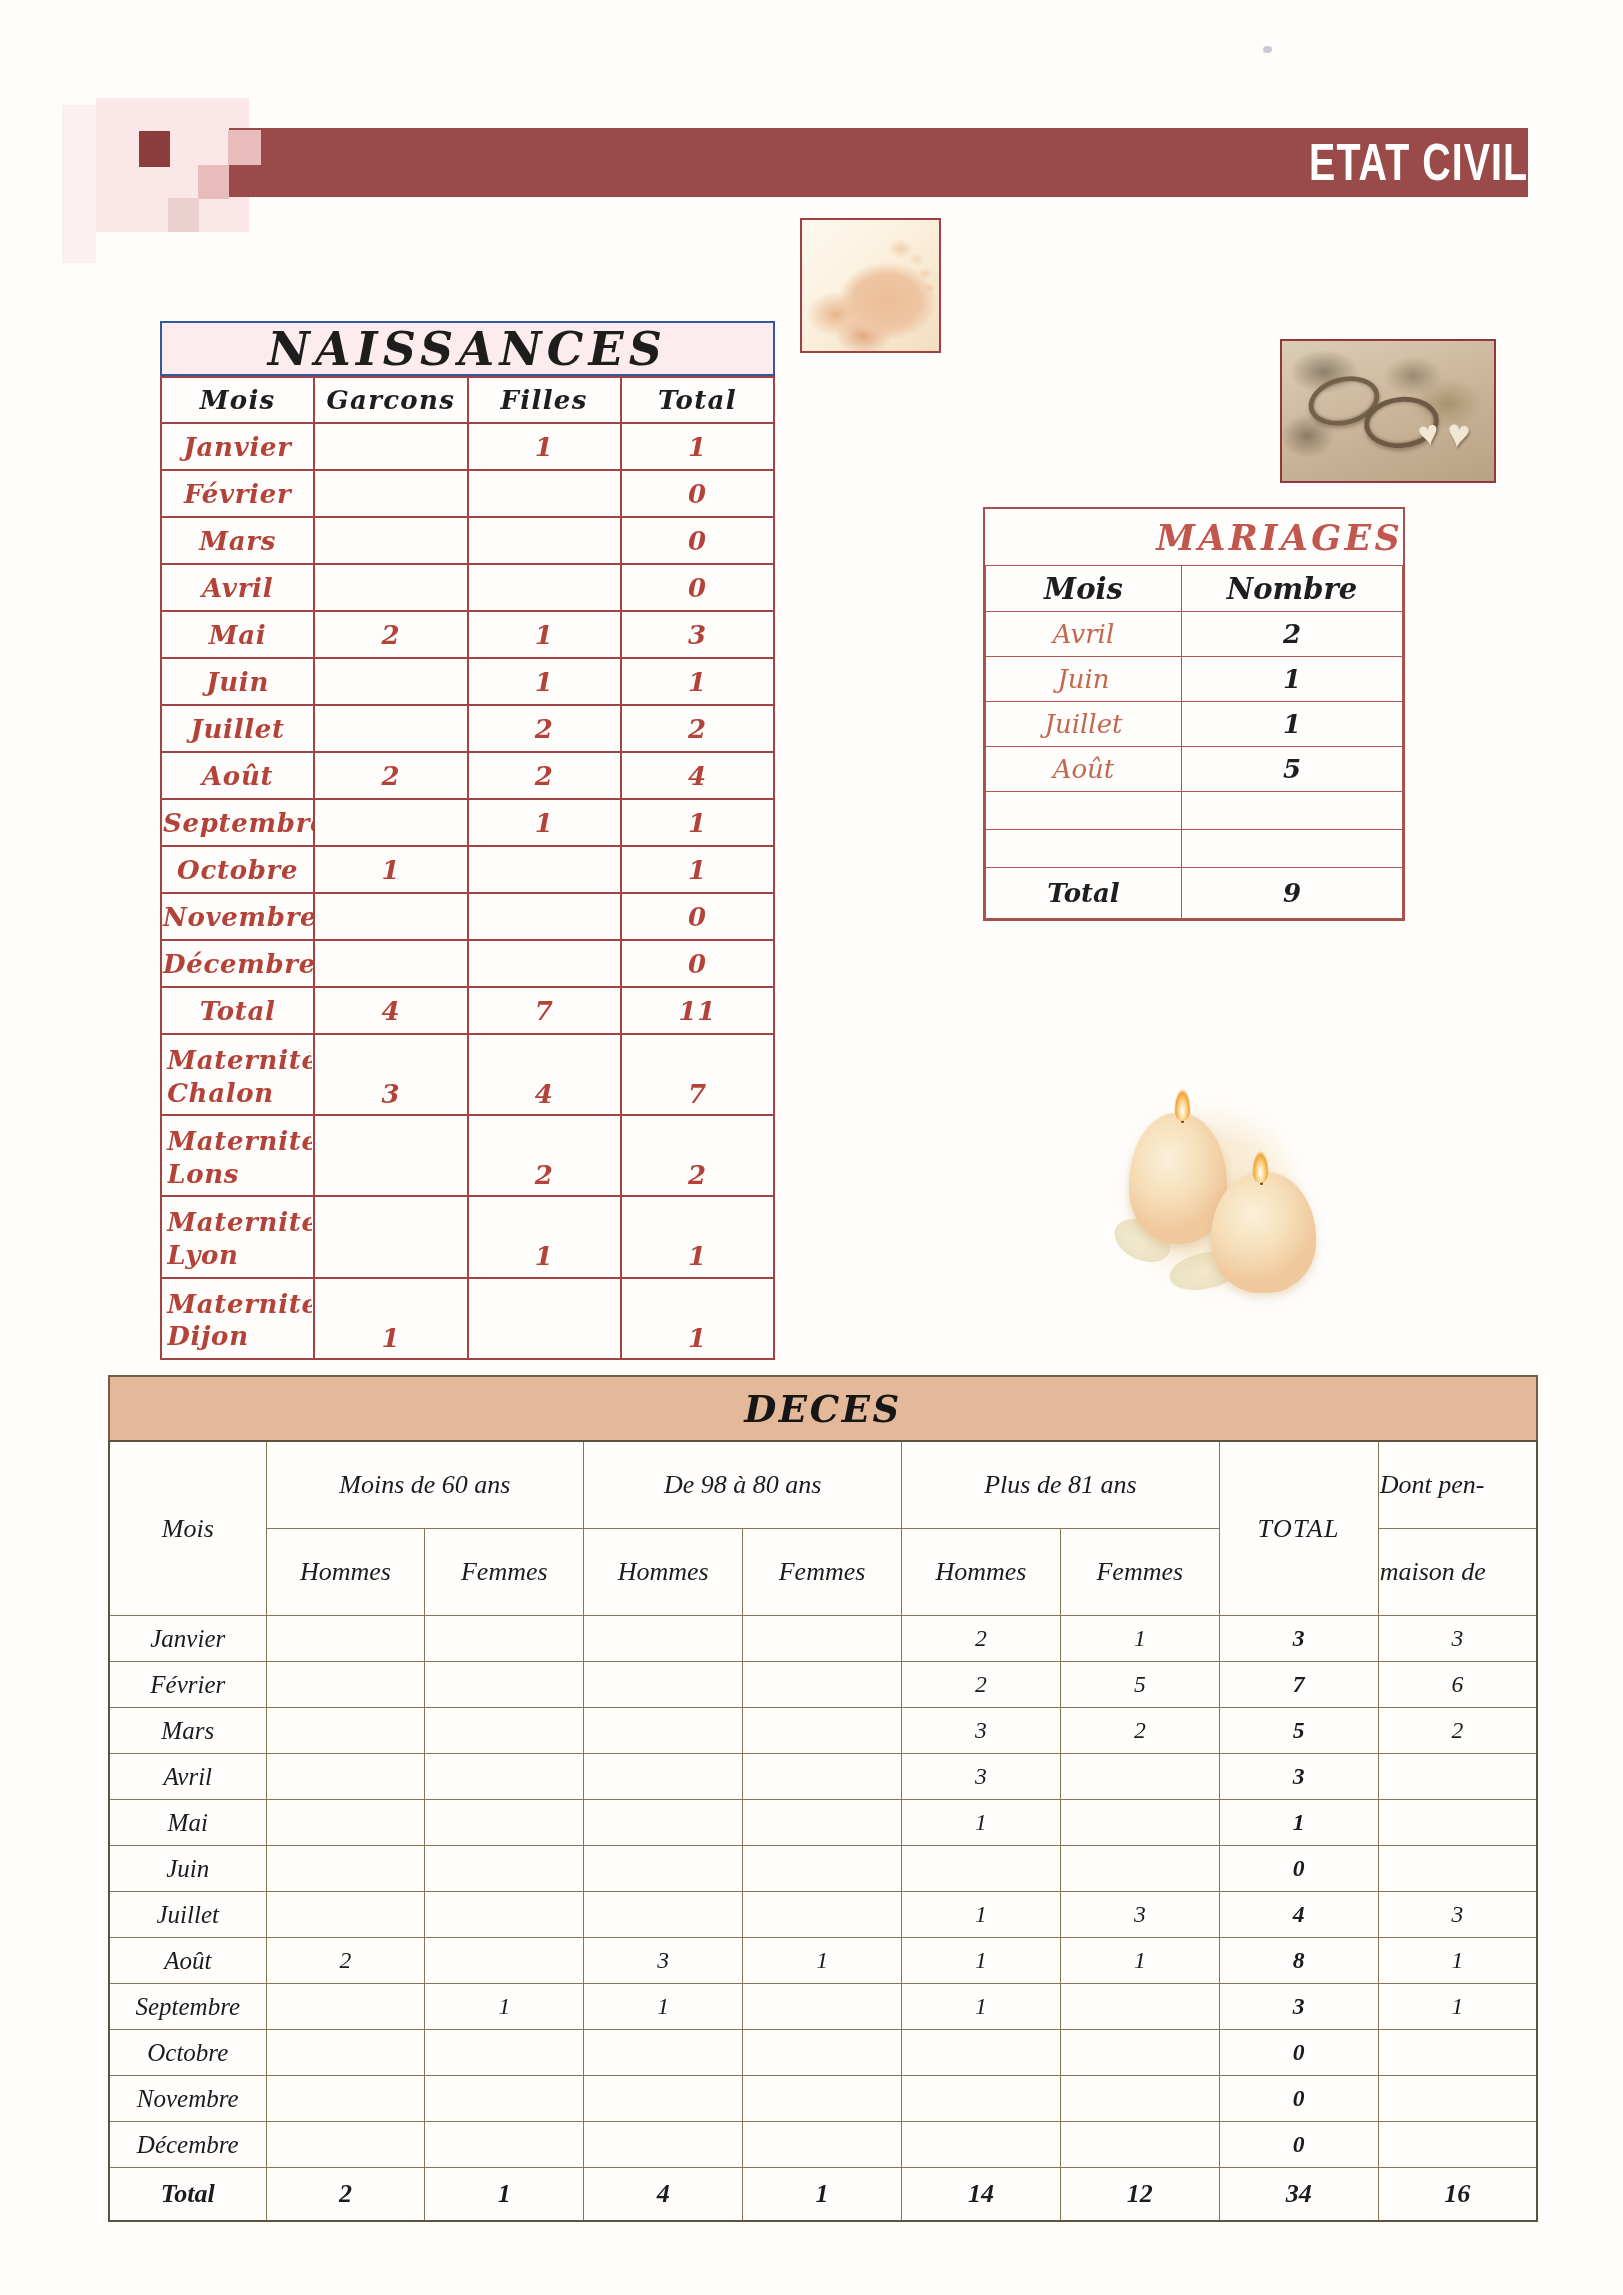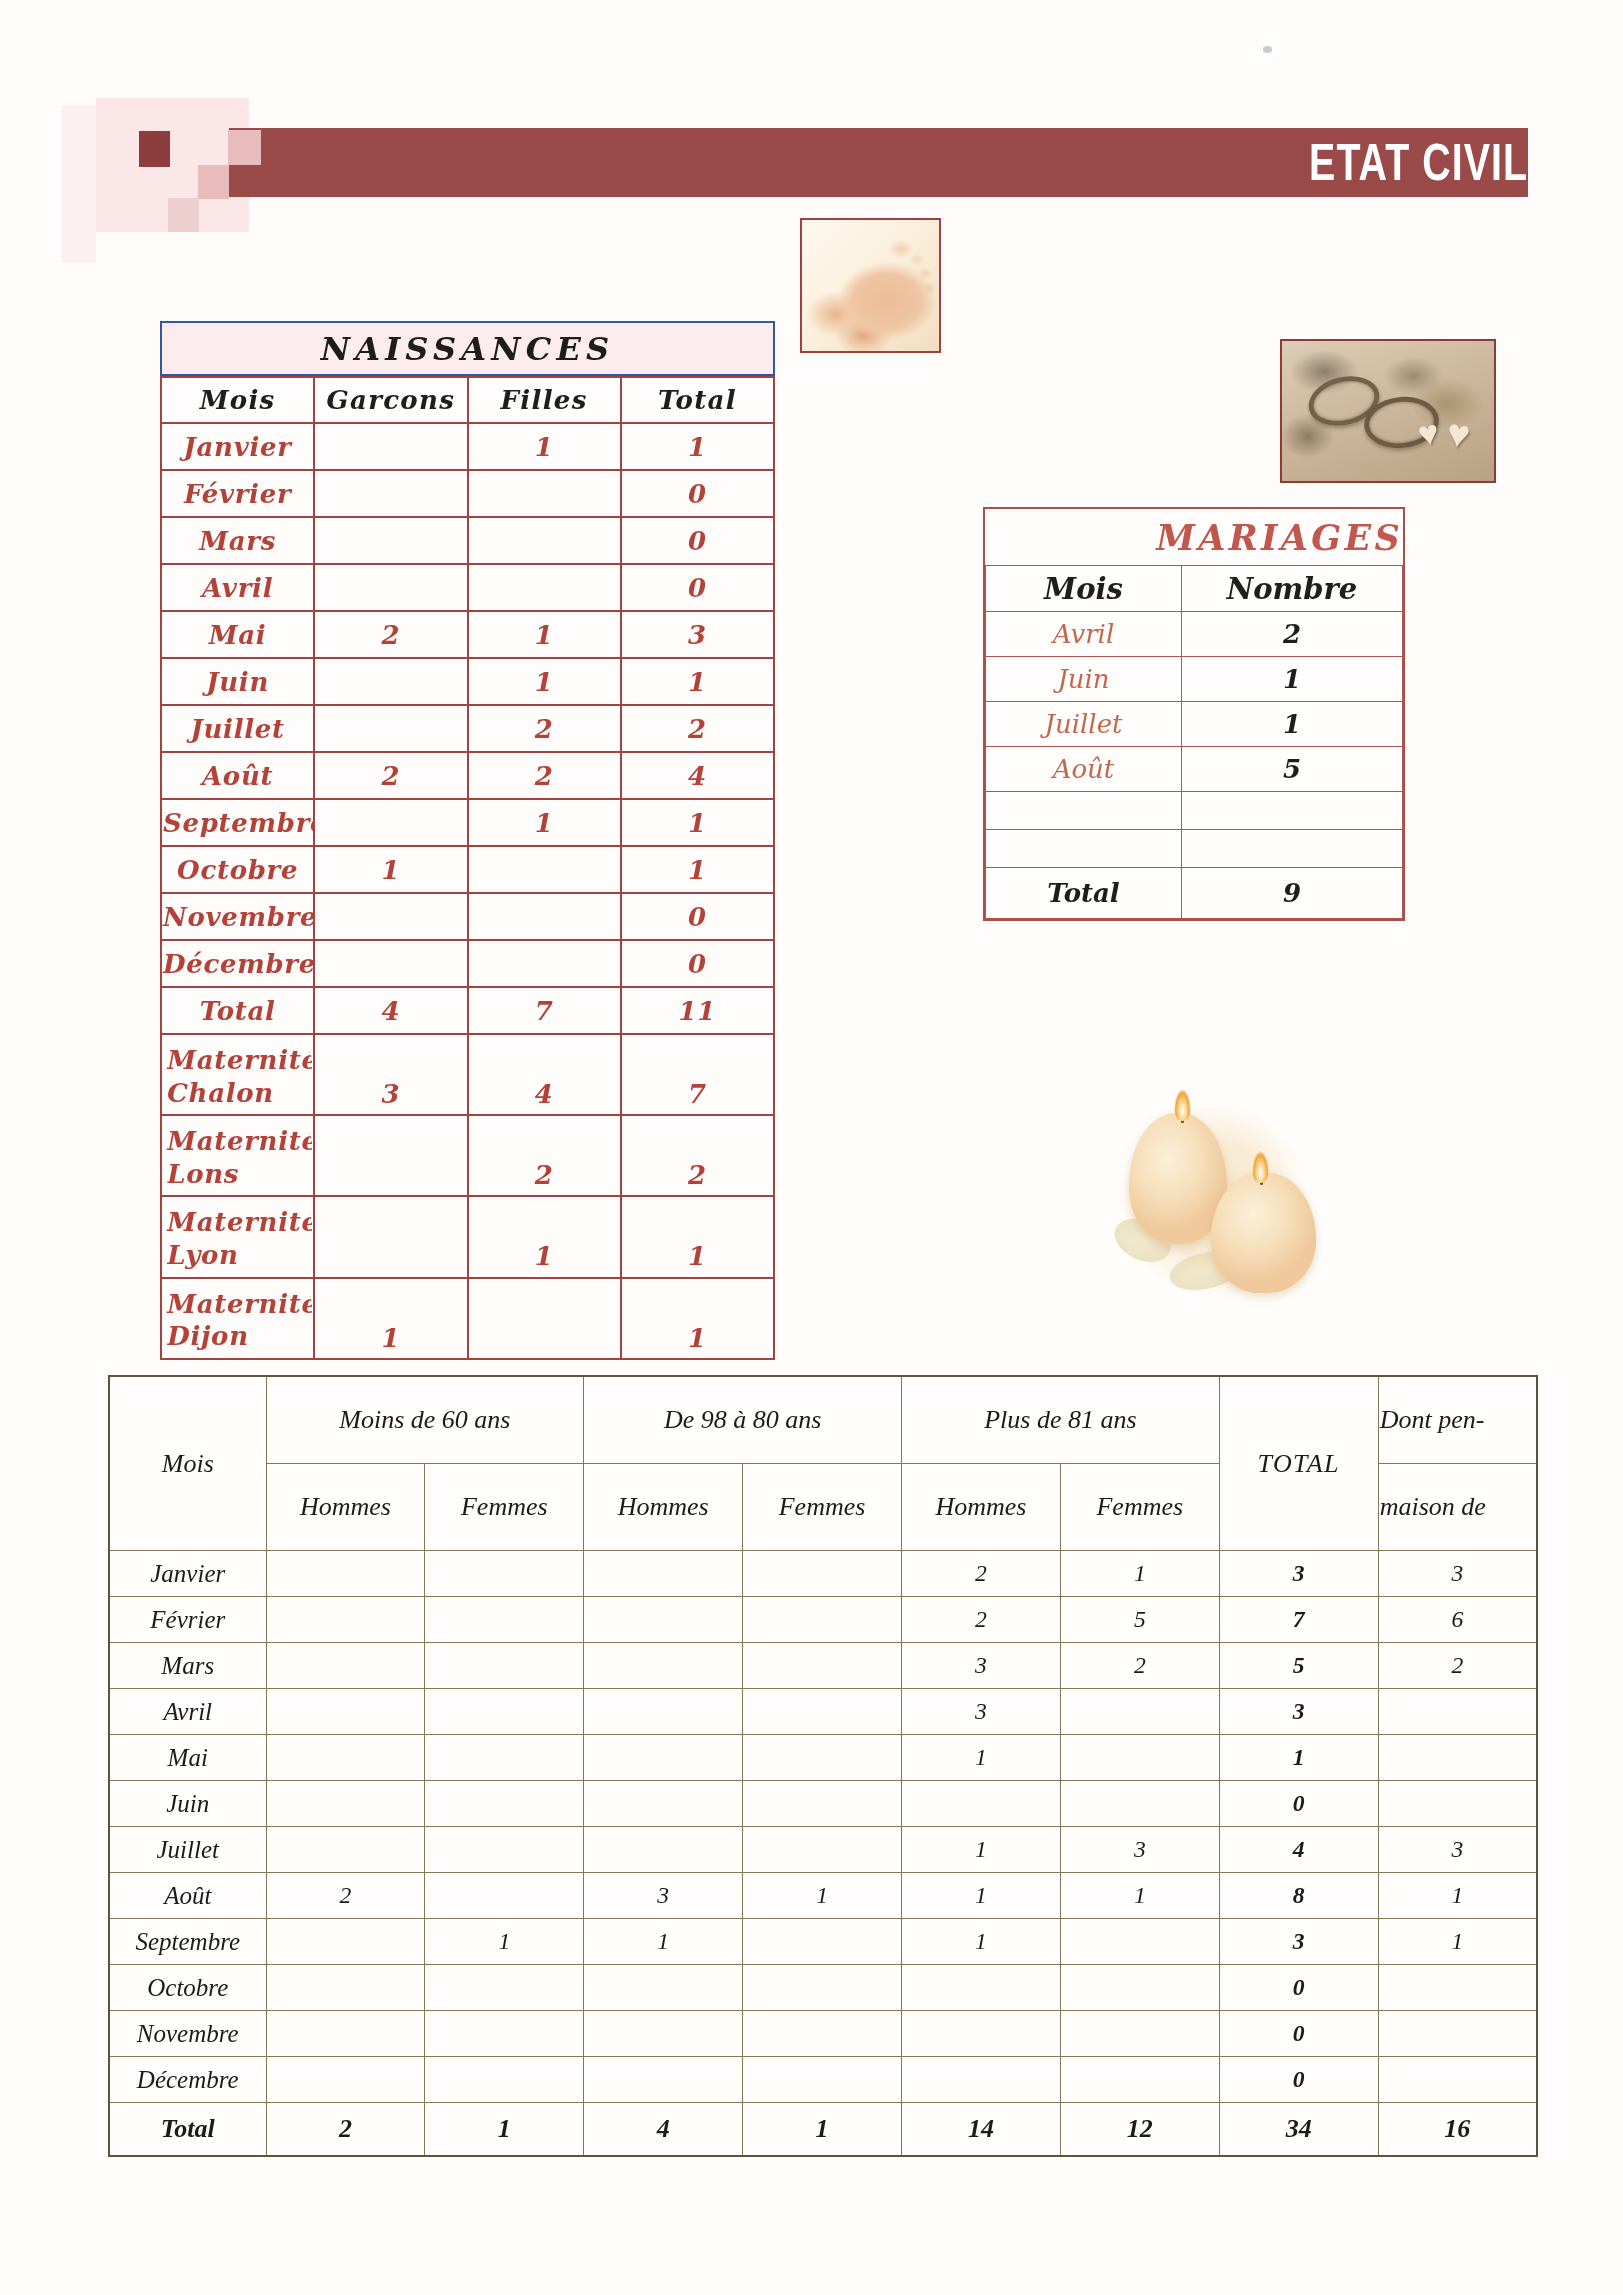--- a/index.html
+++ b/index.html
@@ -63,21 +63,21 @@
   .wick-1{left:91px;top:60px;}
   .wick-2{left:170px;top:122px;}
   .petal{position:absolute;border-radius:50%;background:radial-gradient(#eee3c0,#dfd3a8);opacity:.7;}
   .petal-1{left:23px;top:164px;width:59px;height:39px;transform:rotate(25deg);}
   .petal-2{left:79px;top:196px;width:72px;height:36px;transform:rotate(-12deg);}
 
   
   .n-wrap{position:absolute;left:160px;top:321px;width:615px;}
   .n-band{height:55px;background:#fcecee;border:2.6px solid #33589b;box-sizing:border-box;
           display:flex;align-items:center;justify-content:center;}
-  .n-band span{font-family:"DejaVu Serif",serif;font-style:italic;font-weight:bold;font-size:32px;
+  .n-band span{font-family:"DejaVu Serif",serif;font-style:italic;font-weight:bold;font-size:46px;
           letter-spacing:5.2px;color:#1d1d1d;text-align:center;}
   table.n-table{border-collapse:collapse;width:100%;table-layout:fixed;background:#fffdfc;}
   .n-table th,.n-table td{border:2px solid #a24343;overflow:hidden;}
   .n-table thead th{height:42px;font-family:"DejaVu Serif",serif;font-style:italic;font-weight:bold;
           font-size:26px;color:#1e1e1e;letter-spacing:1.3px;}
   .n-table td{height:43px;text-align:center;font-family:"DejaVu Serif",serif;font-style:italic;
           font-weight:bold;font-size:26px;color:#b34338;letter-spacing:0.7px;}
   .n-table tr.n-mat td{height:73px;vertical-align:bottom;padding-bottom:5.2px;border-radius:28px;}
   .n-matlabel{text-align:left !important;padding-left:5.2px;line-height:1.25;}
 
@@ -326,20 +326,23 @@
           </tr>
           <tr class="m-totalrow">
             <td class="m-totallabel">Total</td>
             <td class="m-num">9</td>
           </tr>
         </tbody>
     </table>
   </div>
 
   <div class="d-wrap">
+    <div class="d-band">
+      <span>DECES</span>
+    </div>
     <table class="d-table">
       <colgroup>
         <col style="width:157px">
           <col>
           <col>
           <col>
           <col>
           <col>
           <col>
           <col>

